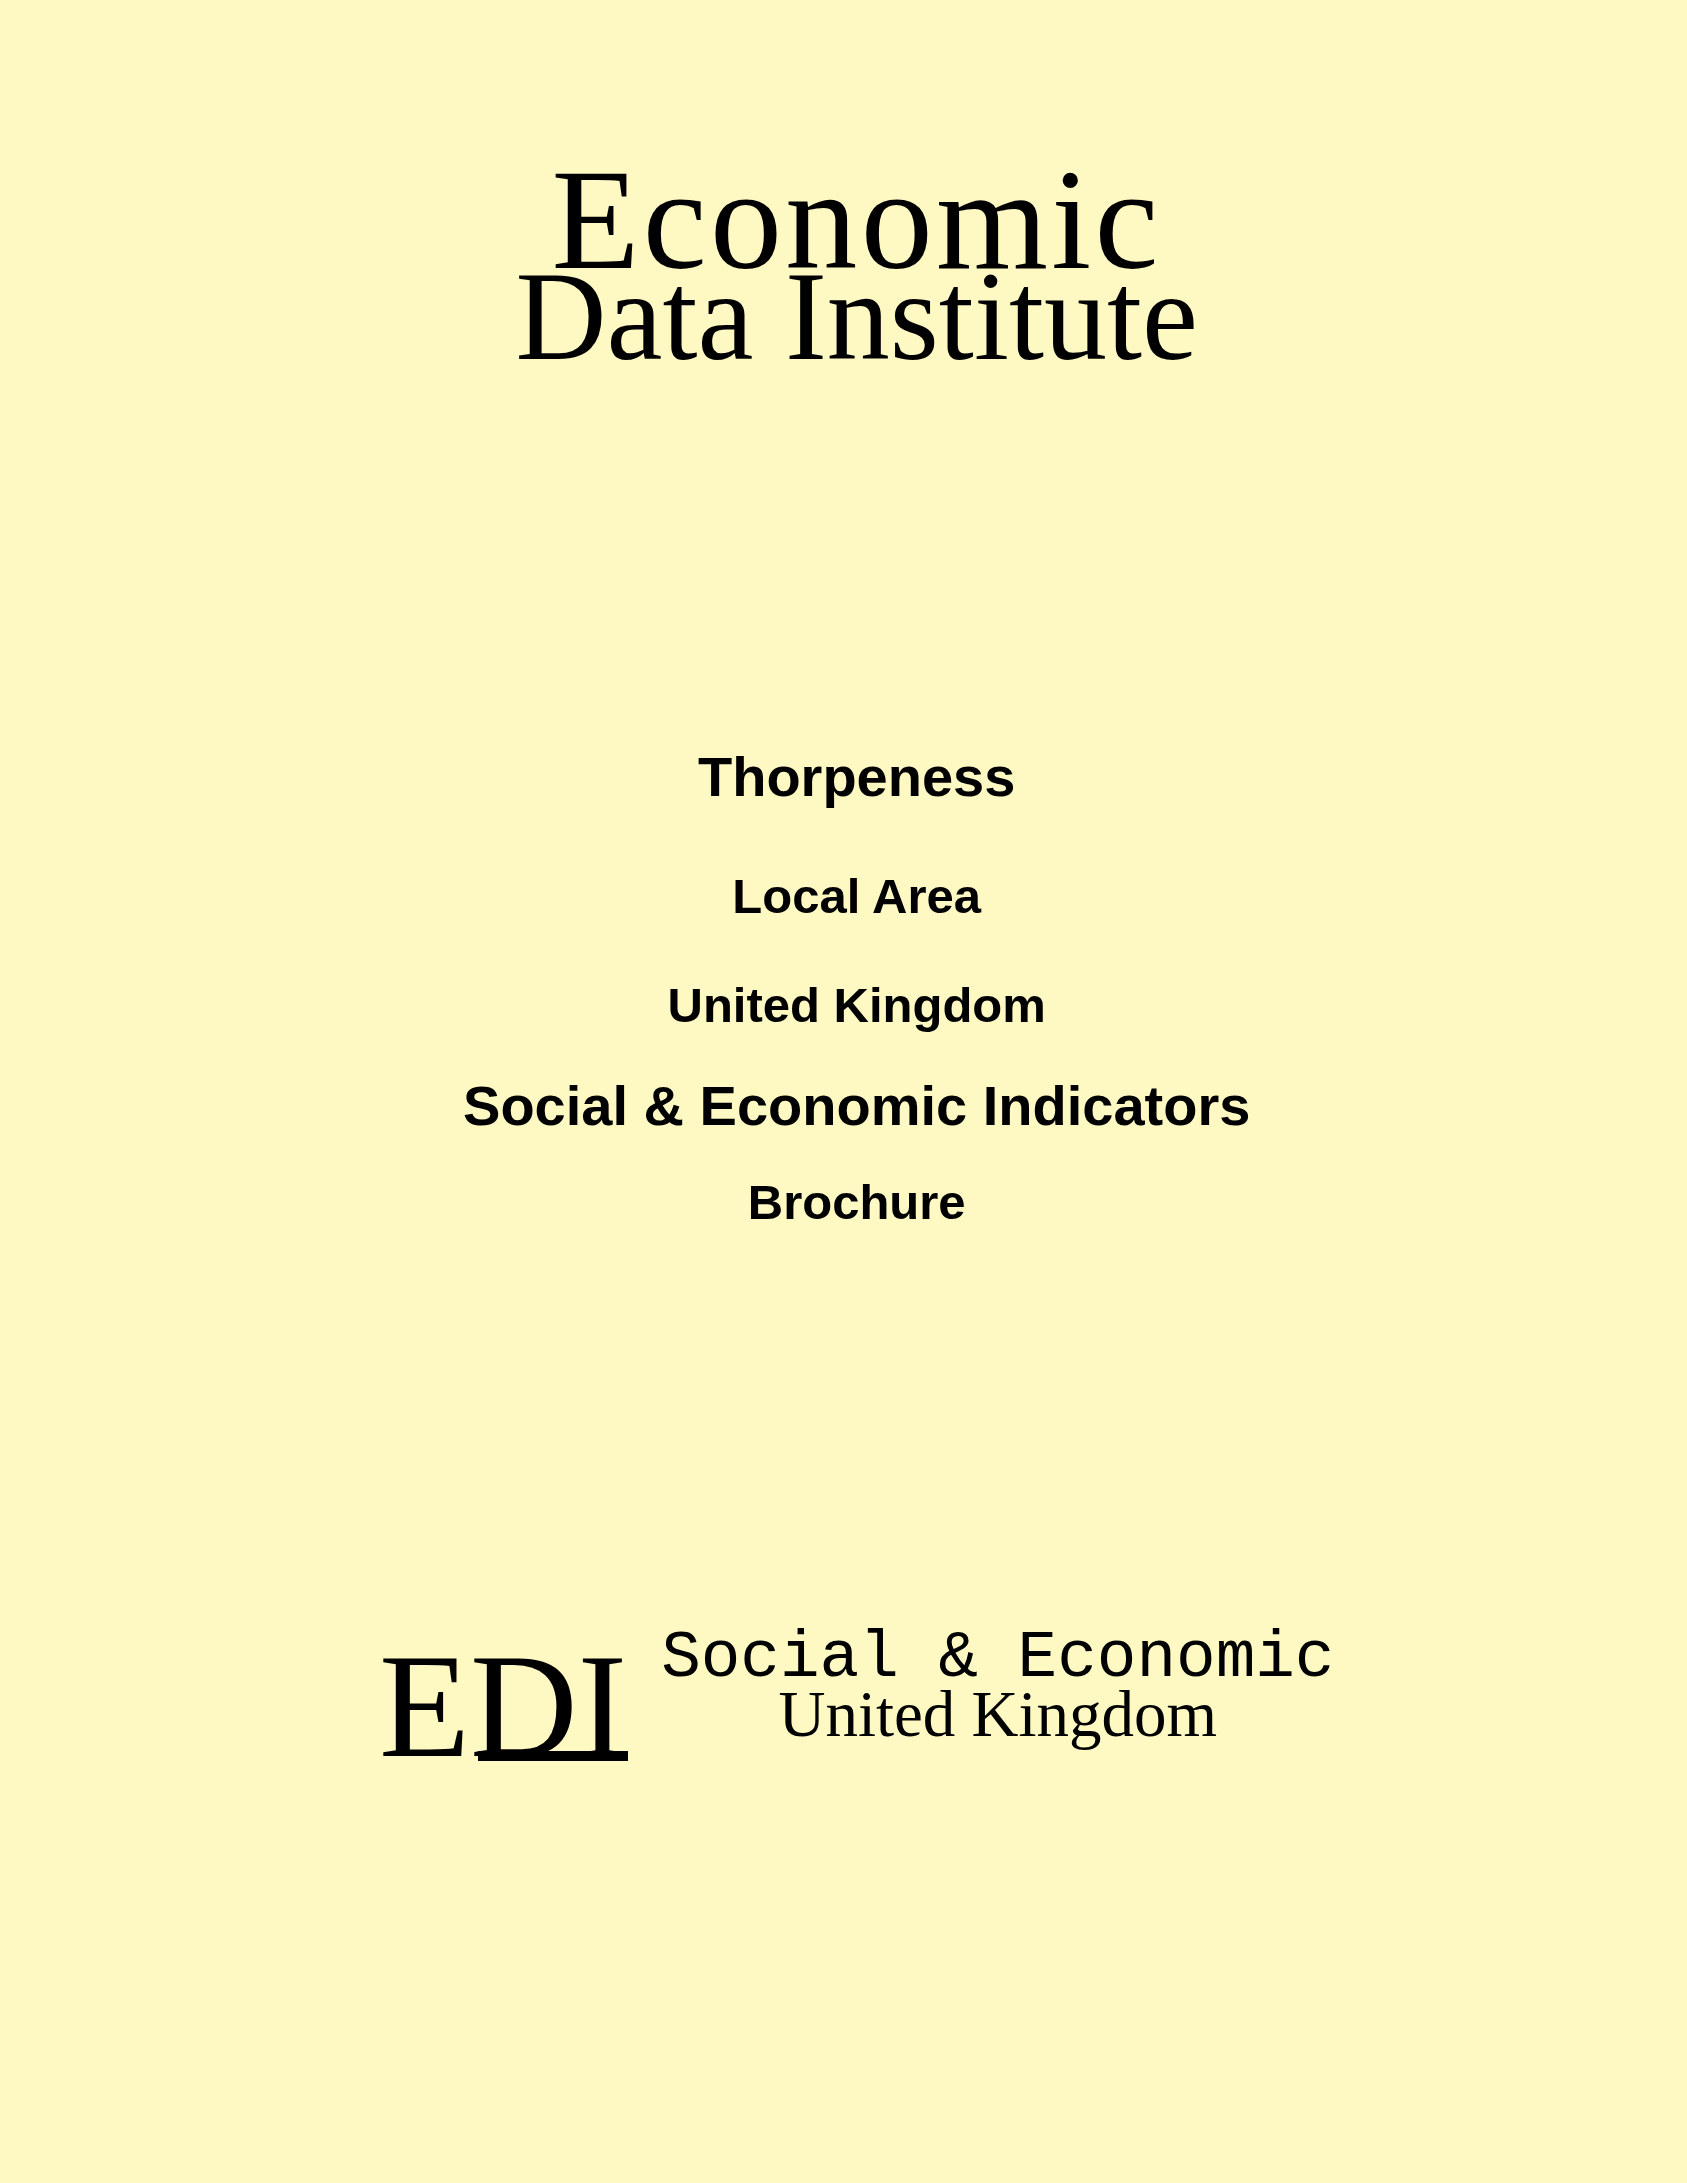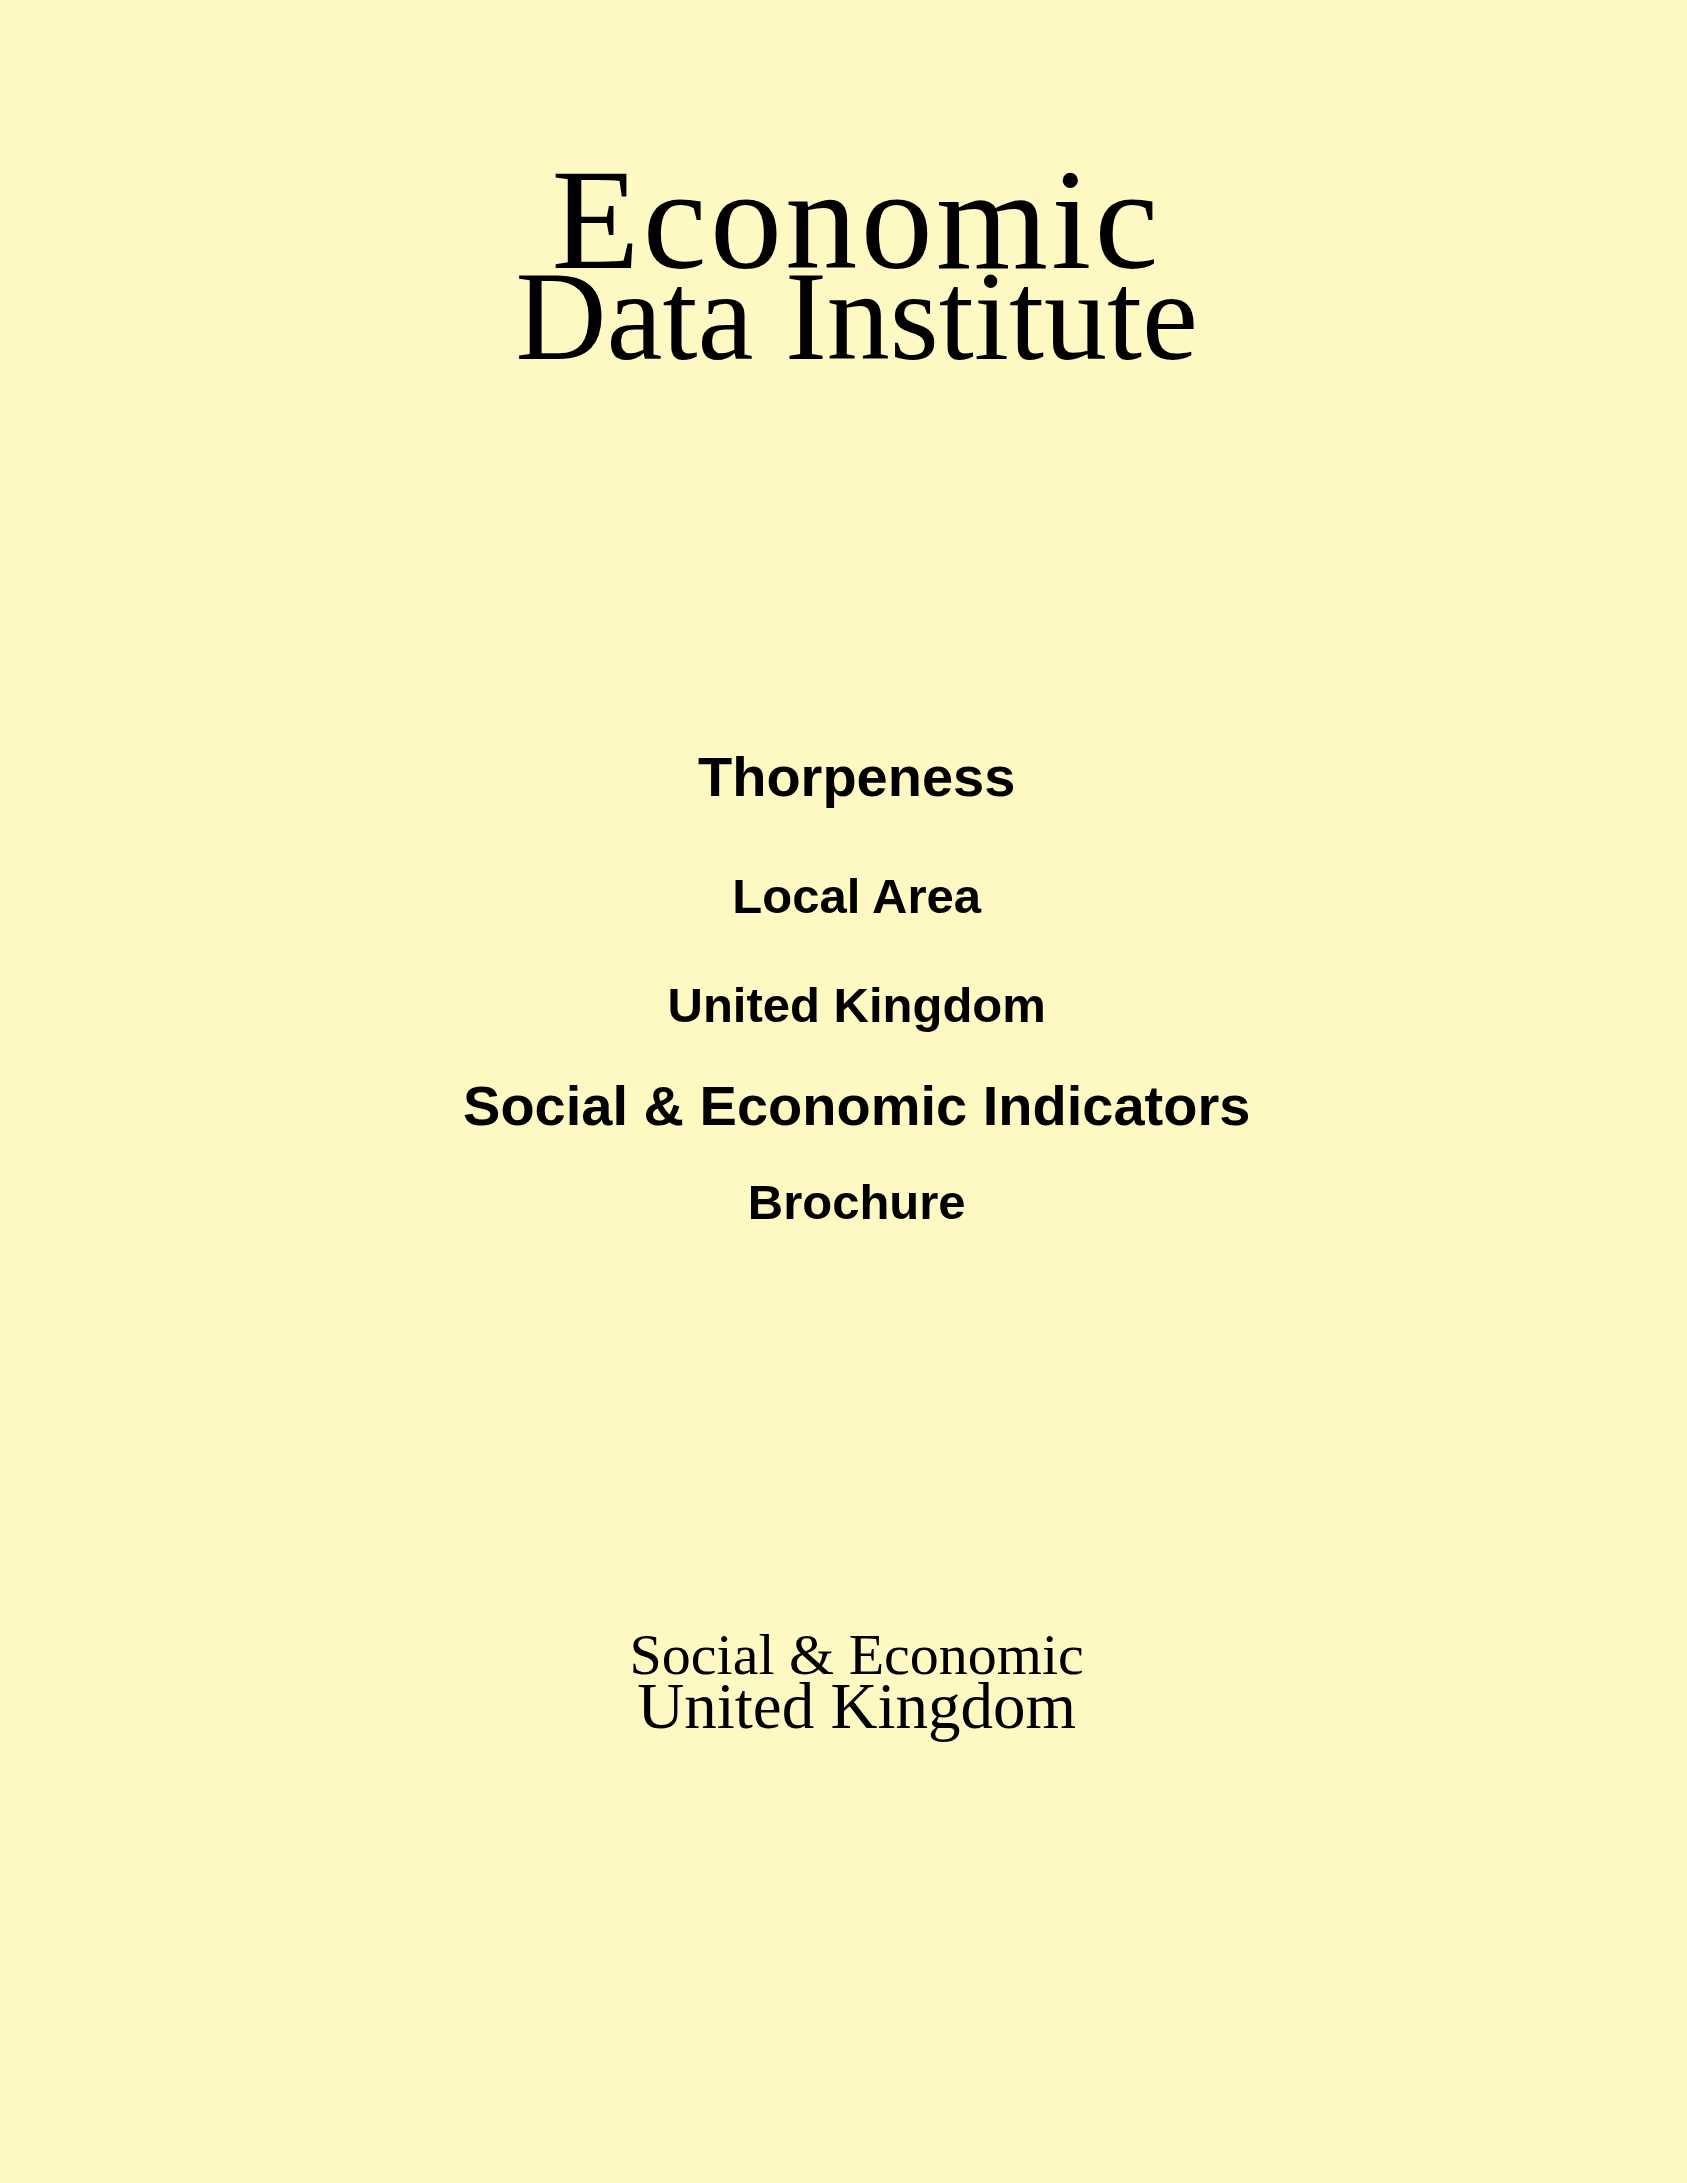--- a/index.html
+++ b/index.html
@@ -110,23 +110,24 @@
     height: 9.3px;
     background: #000000;
   }
   .bottom-tagline {
     display: flex;
     flex-direction: column;
     align-items: center;
     font-family: "Liberation Serif", "DejaVu Serif", serif;
   }
   .tagline-line1 {
-    font-size: 58px;
+    font-size: 66px;
     line-height: 1;
     white-space: nowrap;
+    font-family: Liberation Mono, monospace;
   }
   .tagline-line2 {
     font-size: 65px;
     line-height: 1;
     margin-top: -10px;
     white-space: nowrap;
   }
 </style>
 </head>
 <body>
@@ -140,20 +141,24 @@
 
   <div class="title-block">
     <div class="title-place">Thorpeness</div>
     <div class="title-area-type">Local Area</div>
     <div class="title-country">United Kingdom</div>
     <div class="title-subject">Social &amp; Economic Indicators</div>
     <div class="title-doc-type">Brochure</div>
   </div>
 
   <div class="bottom-logo">
+    <div class="edi-wordmark">
+      <span>E</span><span>DI</span>
+      <span class="edi-underline"></span>
+    </div>
     <div class="bottom-tagline">
       <div class="tagline-line1">Social &amp; Economic</div>
       <div class="tagline-line2">United Kingdom</div>
     </div>
   </div>
 
 </div>
 
 
 </body></html>

